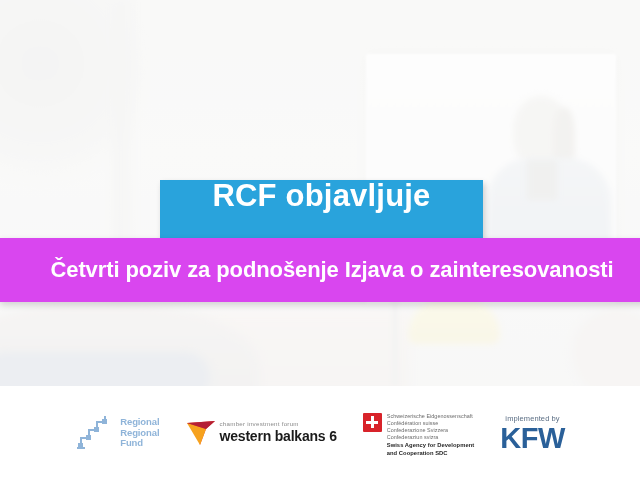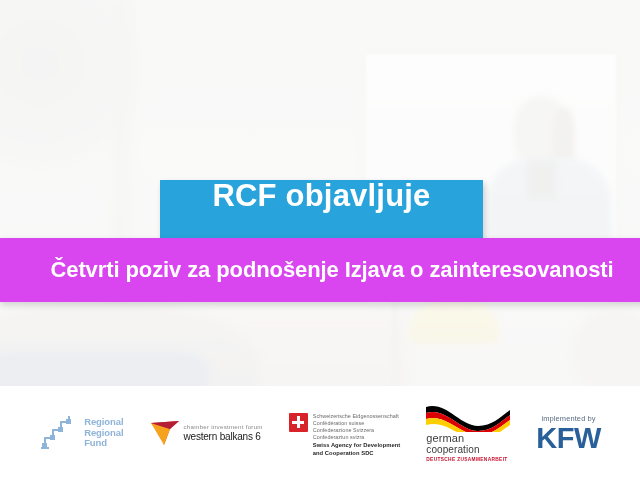--- a/index.html
+++ b/index.html
@@ -251,22 +251,22 @@
   .cif-top {
     display: block;
     color: #8a8a8a;
     font-size: 6.2px;
     letter-spacing: 0.25px;
     margin-bottom: 1px;
   }
   .cif-bottom {
     display: block;
     color: #1a1a1a;
-    font-size: 10px;
-    font-weight: normal;
+    font-size: 14px;
+    font-weight: bold;
     letter-spacing: -0.2px;
   }
 
   
   .logo-sdc { gap: 5px; align-items: flex-start; padding-top: 4px; }
   .swiss-flag {
     width: 19px; height: 19px;
     background: #d8232a;
     border-radius: 1px;
     position: relative;
@@ -391,32 +391,20 @@
         <span class="sdc-line">Schweizerische Eidgenossenschaft</span>
         <span class="sdc-line">Confédération suisse</span>
         <span class="sdc-line">Confederazione Svizzera</span>
         <span class="sdc-line">Confederaziun svizra</span>
         <span class="sdc-gap"></span>
         <span class="sdc-tag">Swiss Agency for Development</span>
         <span class="sdc-tag">and Cooperation SDC</span>
       </div>
     </div>
 
-    <div class="logo logo-german">
-      <svg class="german-swoosh" viewBox="0 0 84 28">
-        <path d="M0 3 C20 -3 34 22 52 22 C66 22 74 13 84 6 L84 11 C74 18 66 27 52 27 C34 27 20 3 0 9 Z" fill="#000000"></path>
-        <path d="M0 9 C20 3 34 27 52 27 C66 27 74 18 84 11 L84 16 C74 23 66 31 52 31 C34 31 20 9 0 15 Z" fill="#dd0000"></path>
-        <path d="M0 15 C20 9 34 31 52 31 C66 31 74 23 84 16 L84 21 C74 28 66 35 52 35 C34 35 20 15 0 21 Z" fill="#ffce00"></path>
-      </svg>
-      <div class="german-text">
-        <span class="german-1">german</span>
-        <span class="german-2">cooperation</span>
-        <span class="german-3">DEUTSCHE ZUSAMMENARBEIT</span>
-      </div>
-    </div>
 
     <div class="logo logo-kfw">
       <span class="kfw-top">implemented by</span>
       <span class="kfw-word">KFW</span>
     </div>
 
   </div>
 </div>
 
 </body></html>

